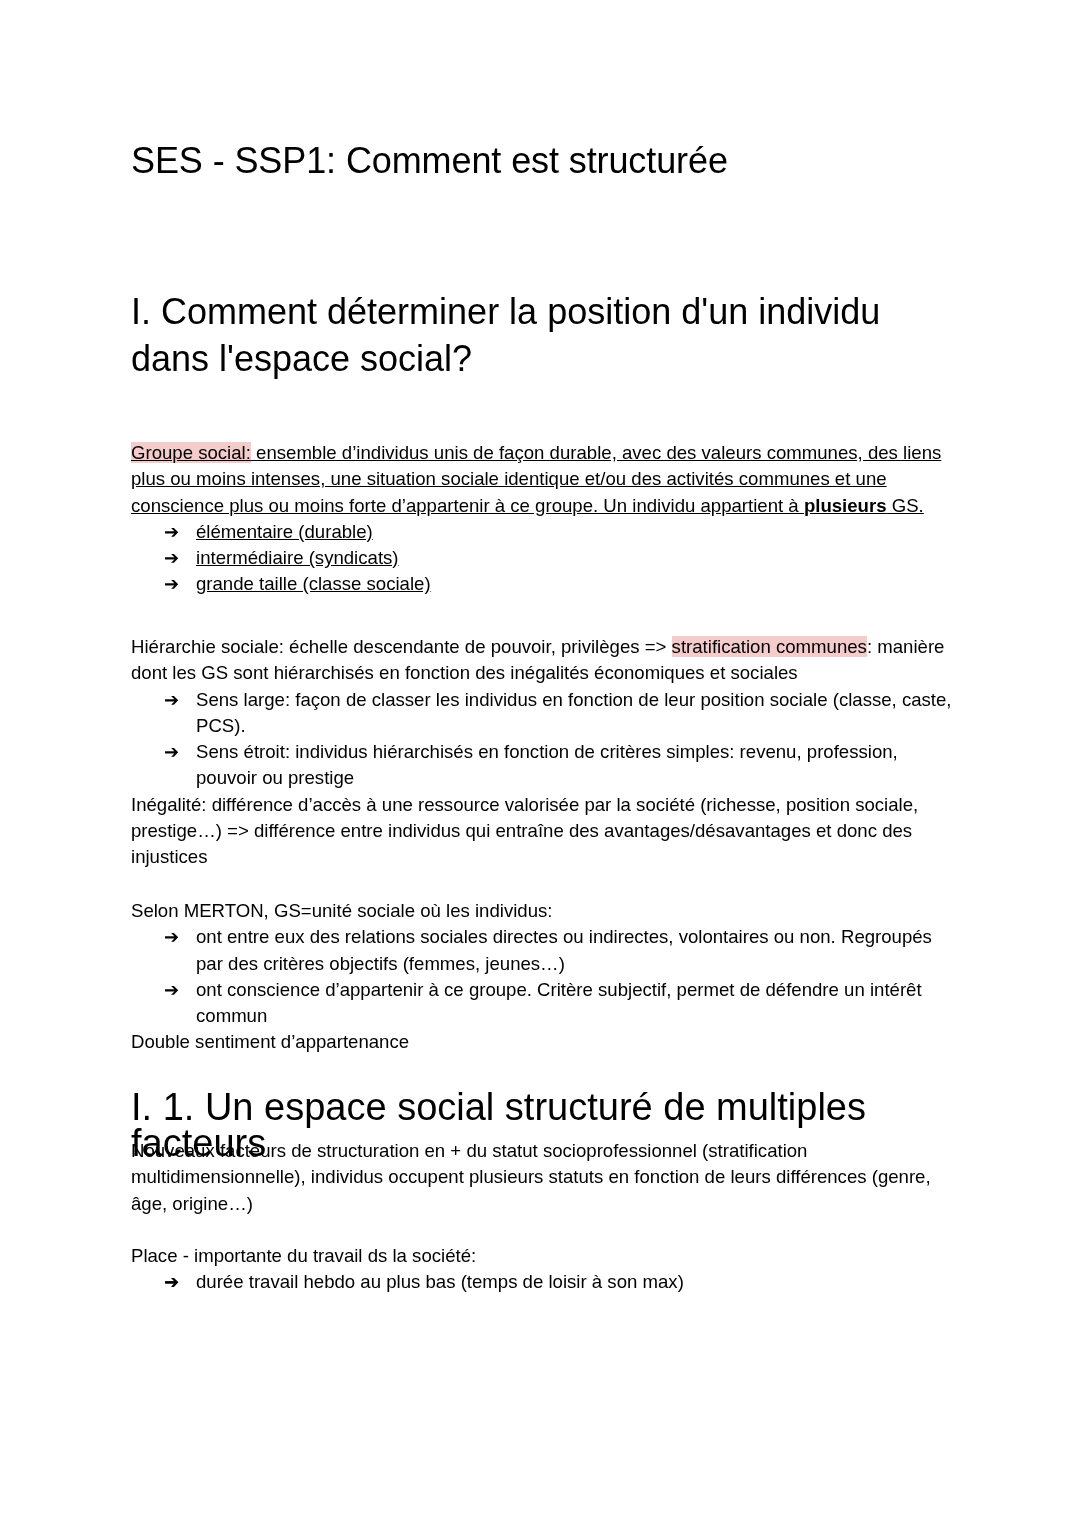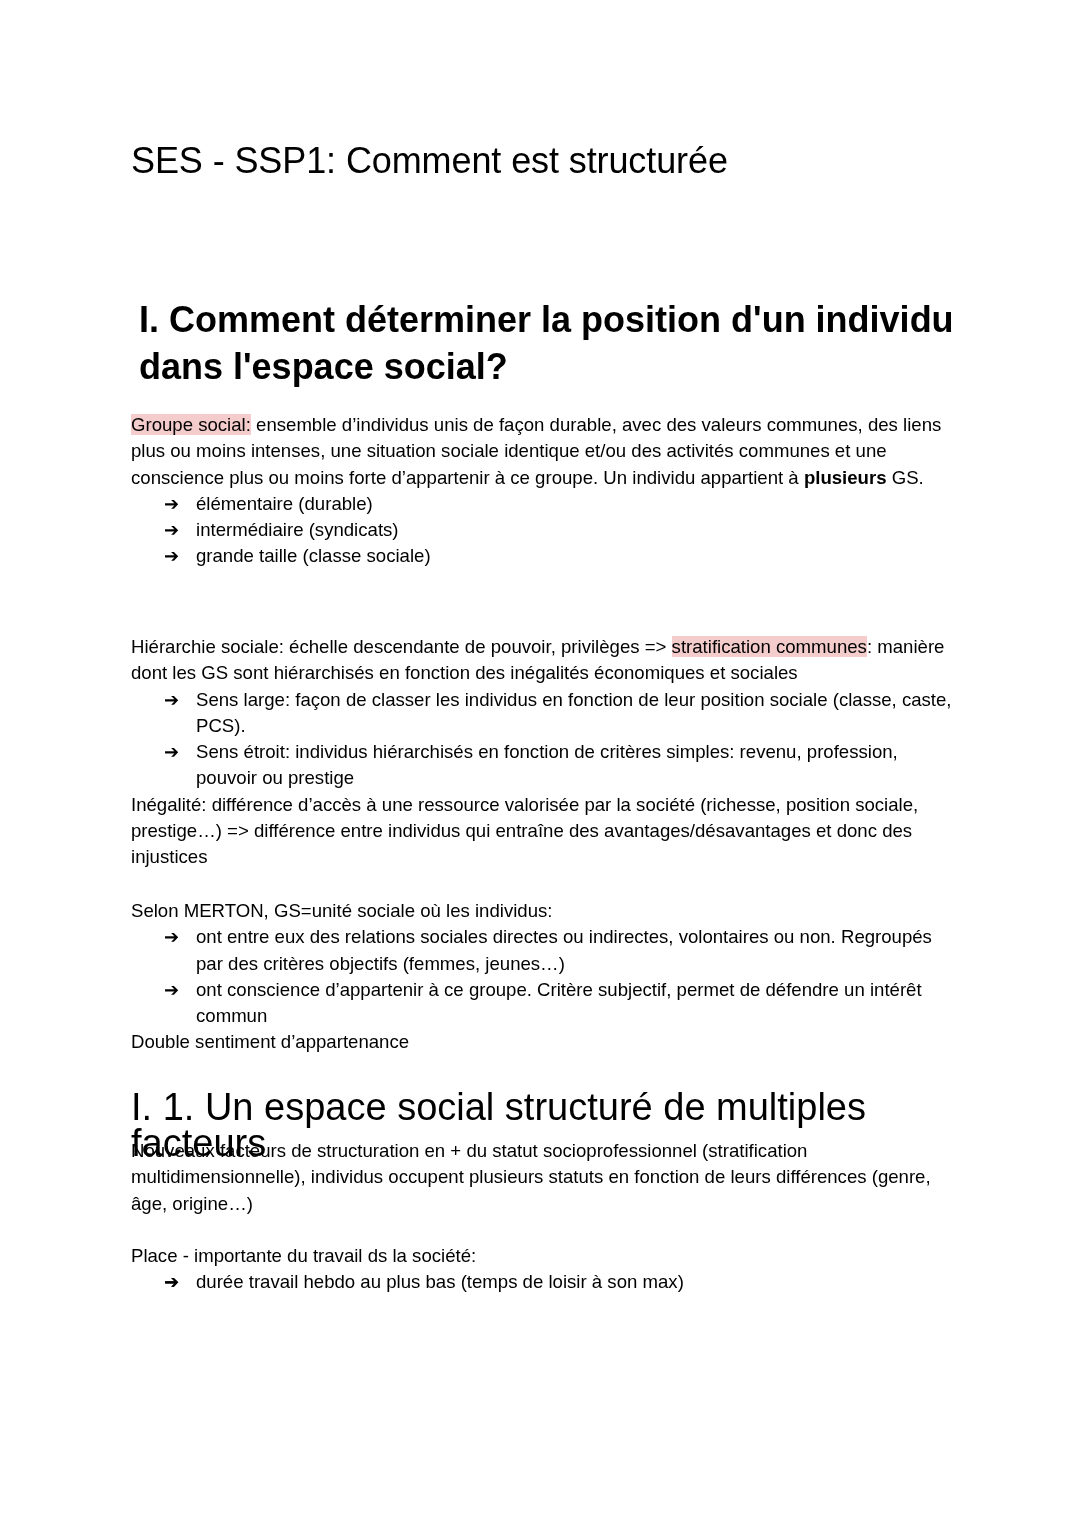--- a/index.html
+++ b/index.html
@@ -32,22 +32,22 @@
       margin: 0;
       letter-spacing: -0.1px;
     }
     .h1 {
       position: absolute;
       top: 288px;
       left: 0;
       width: 830px;
       font-size: 36px;
       line-height: 47px;
-      font-weight: bold;
-      margin: 8px;
+      font-weight: normal;
+      margin: 0;
     }
     .h2 {
       position: absolute;
       left: 0;
       width: 830px;
       font-size: 38px;
       line-height: 36px;
       font-weight: normal;
       margin: 0;
     }
@@ -87,21 +87,21 @@
 
   <h1 class="title">
     <span>SES - SSP1: Comment est structurée</span><br>
   </h1>
 
   <h2 class="h1">
     <span>I. Comment déterminer la position d'un individu</span><br>
     <span>dans l'espace social?</span>
   </h2>
 
-  <div class="block" style="top:412px;">
+  <div class="block" style="top:440px;text-decoration:underline;">
     <p><span class="hl">Groupe social:</span><span> ensemble d’individus unis de façon durable, avec des valeurs communes, des liens plus ou moins intenses, une situation sociale identique et/ou des activités communes et une conscience plus ou moins forte d’appartenir à ce groupe. Un individu appartient à </span><b>plusieurs</b><span> GS.</span></p>
     <ul class="arrows">
       <li><span class="bullet">➔</span><span>élémentaire (durable)</span></li>
       <li><span class="bullet">➔</span><span>intermédiaire (syndicats)</span></li>
       <li><span class="bullet">➔</span><span>grande taille (classe sociale)</span></li>
     </ul>
   </div>
 
   <div class="block" style="top:634px;">
     <p><span>Hiérarchie sociale: échelle descendante de pouvoir, privilèges =&gt; </span><span class="hl">stratification communes</span><span>: manière dont les GS sont hiérarchisés en fonction des inégalités économiques et sociales</span></p>

